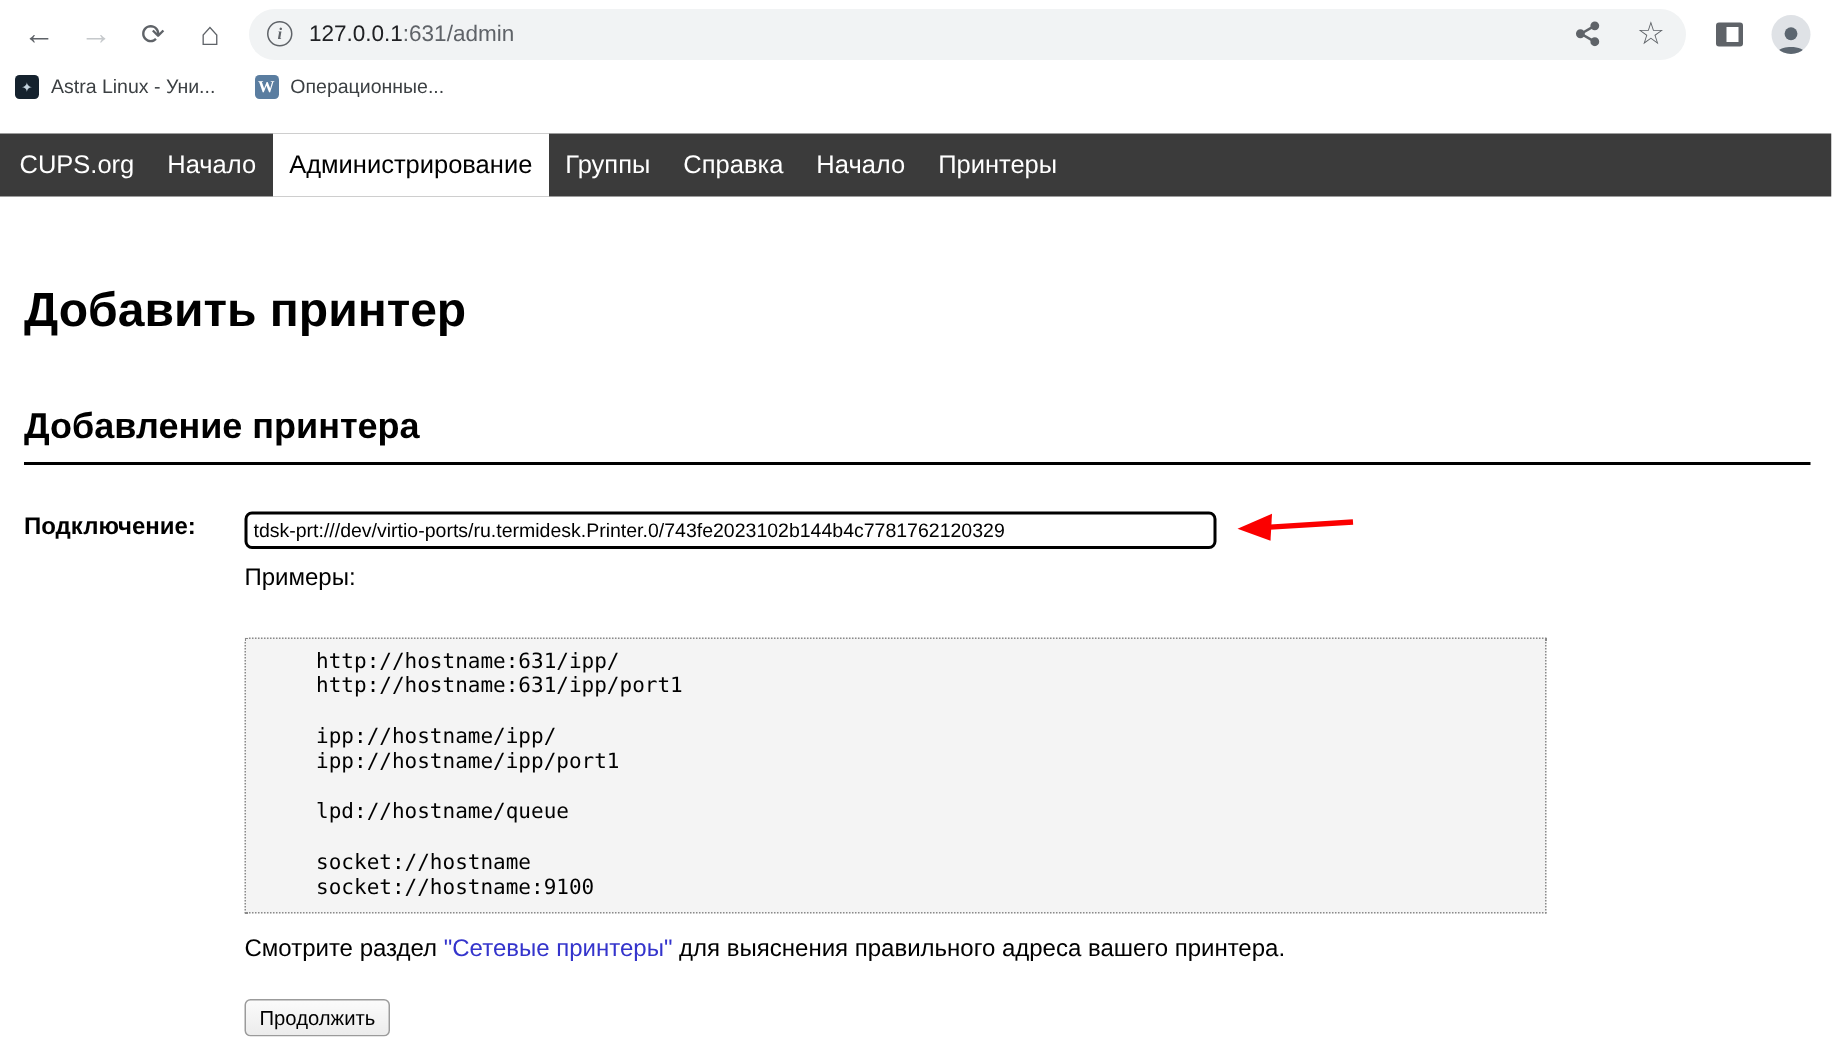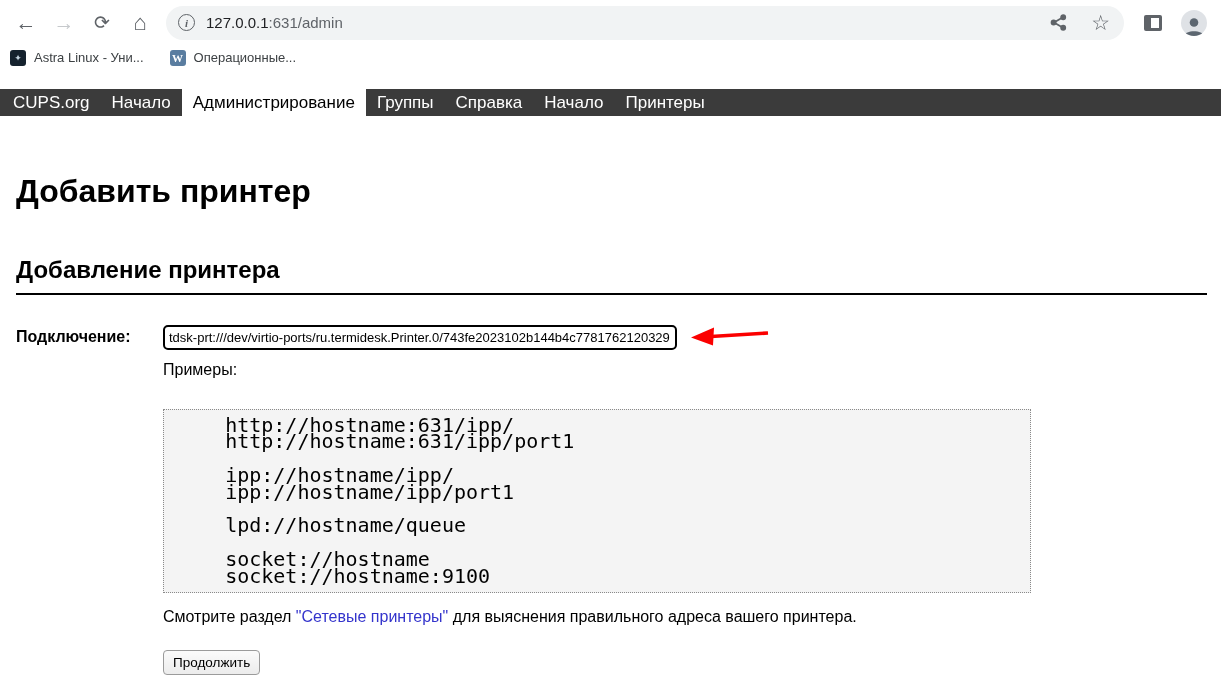--- a/index.html
+++ b/index.html
@@ -31,43 +31,43 @@
 
   .bookmarks { height: 25px; display: flex; align-items: center; padding-left: 10px; background: #fff; }
   .bookmark { display: flex; align-items: center; margin-right: 26px; cursor: pointer; }
   .favicon { width: 16px; height: 16px; border-radius: 3px; display: flex; align-items: center; justify-content: center;
     font-size: 10px; flex: none; }
   .favicon.astra { background: #15222e; color: #c2d2de; font-size: 9px; }
   .favicon.wiki { background: #5a7da0; color: #ffffff; font-family: "Liberation Serif", serif; font-weight: bold; font-size: 11px; }
   .bookmark-label { margin-left: 8px; font-size: 13px; color: #3c4043; white-space: nowrap; }
 
   
-  .cups-nav { margin-top: 19px; height: 27px; background: #3b3b3b; display: flex; align-items: stretch; padding-left: 2px; }
+  .cups-nav { margin-top: 19px; height: 42px; background: #3b3b3b; display: flex; align-items: stretch; padding-left: 2px; }
   .nav-item { display: flex; align-items: center; padding: 0 11px; color: #ffffff; font-size: 17px;
     text-decoration: none; cursor: pointer; white-space: nowrap; }
   .nav-item.active { background: #ffffff; color: #000000; }
 
   
   .page { padding-left: 16px; padding-right: 14px; }
   h1.page-title { margin-top: 58px; font-size: 32px; font-weight: bold; color: #000; line-height: 1.1; }
   h2.section-title { margin-top: 48px; font-size: 24px; font-weight: bold; color: #000; line-height: 1.1;
     padding-bottom: 9px; border-bottom: 2px solid #000; }
 
   .form-row { margin-top: 29px; display: flex; align-items: flex-start; }
   .form-label { width: 147px; flex: none; font-size: 16px; font-weight: bold; color: #000; padding-top: 4px; }
   .form-field { flex: 1; }
 
   .input-row { display: flex; align-items: center; }
-  .uri-input { width: 514px; height: 25px; border: 2px solid #000; border-radius: 5px; padding: 1px 4px;
+  .uri-input { width: 648px; height: 25px; border: 2px solid #000; border-radius: 5px; padding: 1px 4px;
     font-family: "Liberation Sans", sans-serif; font-size: 13px; color: #000; background: #fff; }
   .red-arrow { margin-left: 12px; flex: none; }
 
   .examples-label { margin-top: 9px; font-size: 16px; color: #000; }
   pre.examples { margin-top: 30px; width: 868px; background: #f4f4f4; border: 1px dotted #8a8a8a;
-    font-family: "DejaVu Sans Mono", "Liberation Mono", monospace; font-size: 20px; line-height: 16.8px;
+    font-family: "DejaVu Sans Mono", "Liberation Mono", monospace; font-size: 14px; line-height: 16.8px;
     color: #000; padding: 7px 0 7px 13px; white-space: pre; }
 
   .hint { margin-top: 15px; font-size: 16px; color: #000; }
   .hint a { color: #3434cc; text-decoration: none; cursor: pointer; }
 
   .continue-btn { margin-top: 24px; font-family: "Liberation Sans", sans-serif; font-size: 13.5px; color: #000;
     background: linear-gradient(#fbfbfb, #ececec); border: 1px solid #9b9b9b; border-radius: 4px;
     padding: 4px 9px; cursor: pointer; }
 </style>
 </head>

